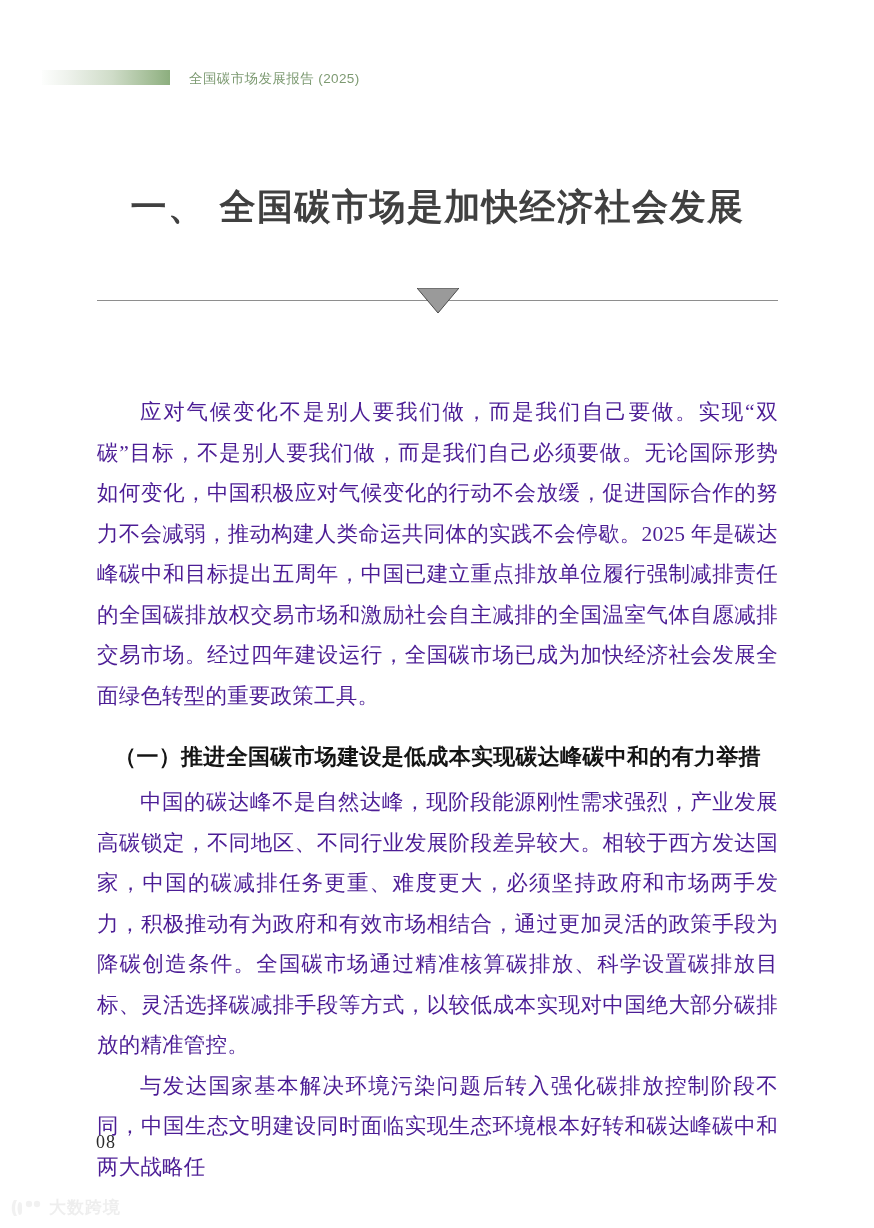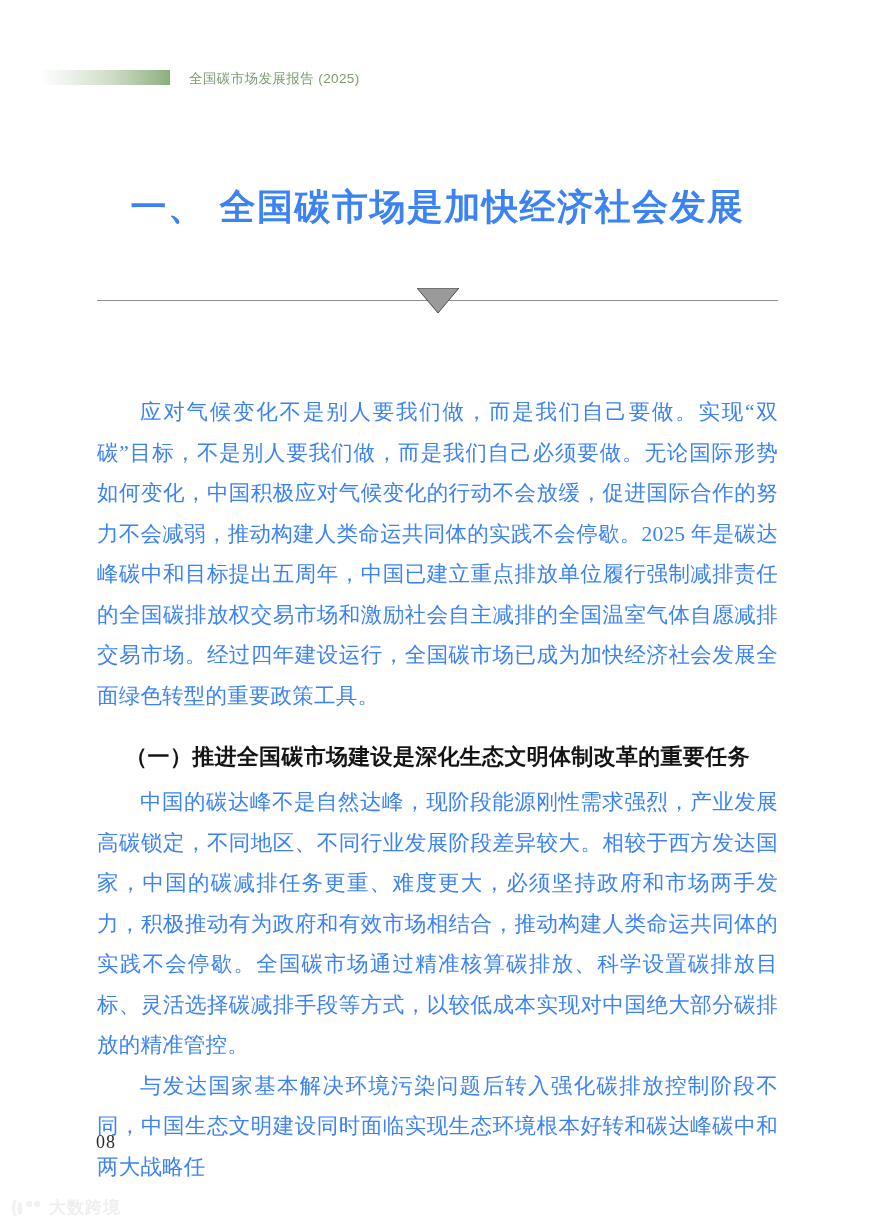--- a/index.html
+++ b/index.html
@@ -47,21 +47,21 @@
     position: absolute;
     left: 97px;
     top: 157px;
     width: 681px;
     text-align: center;
     font-family: "DejaVu Serif", "Liberation Serif", serif;
     font-weight: bold;
     font-size: 36px;
     line-height: 50px;
     letter-spacing: 1px;
-    color: #3b82f6;
+    color: #404040;
   }
   .section-title .tline { display: block; }
   .section-title .tline-1 { letter-spacing: 1.5px; }
 
   
   .divider {
     position: absolute;
     left: 97px;
     top: 300px;
     width: 681px;
@@ -96,21 +96,21 @@
     width: 681px;
   }
   p.para {
     margin: 0;
     font-size: 21.5px;
     line-height: 40.5px;
     text-align: justify;
     text-justify: inter-ideograph;
     text-indent: 2em;
     letter-spacing: 0.2px;
-    color: #3b82f6;
+    color: #4c1d95;
   }
 
   h3.subhead {
     margin: 20px 0 6px 0;
     font-family: "DejaVu Serif", "Liberation Serif", serif;
     font-weight: bold;
     font-size: 22px;
     line-height: 40px;
     text-align: center;
     letter-spacing: 0.3px;
@@ -165,22 +165,22 @@
 
 <div class="divider">
   <div class="divider-triangle"></div>
   <svg class="divider-triangle-outline" viewBox="0 0 42 25">
     <polygon points="0,0 42,0 21,25" fill="none" stroke="#4a4a4a" stroke-width="1"></polygon>
   </svg>
 </div>
 
 <div class="content">
   <p class="para">应对气候变化不是别人要我们做，而是我们自己要做。实现“双碳”目标，不是别人要我们做，而是我们自己必须要做。无论国际形势如何变化，中国积极应对气候变化的行动不会放缓，促进国际合作的努力不会减弱，推动构建人类命运共同体的实践不会停歇。2025 年是碳达峰碳中和目标提出五周年，中国已建立重点排放单位履行强制减排责任的全国碳排放权交易市场和激励社会自主减排的全国温室气体自愿减排交易市场。经过四年建设运行，全国碳市场已成为加快经济社会发展全面绿色转型的重要政策工具。</p>
-  <h3 class="subhead">（一）推进全国碳市场建设是深化生态文明体制改革的重要任务</h3>
-  <p class="para">中国的碳达峰不是自然达峰，现阶段能源刚性需求强烈，产业发展高碳锁定，不同地区、不同行业发展阶段差异较大。相较于西方发达国家，中国的碳减排任务更重、难度更大，必须坚持政府和市场两手发力，积极推动有为政府和有效市场相结合，推动构建人类命运共同体的实践不会停歇。全国碳市场通过精准核算碳排放、科学设置碳排放目标、灵活选择碳减排手段等方式，以较低成本实现对中国绝大部分碳排放的精准管控。</p>
+  <h3 class="subhead">（一）推进全国碳市场建设是低成本实现碳达峰碳中和的有力举措</h3>
+  <p class="para">中国的碳达峰不是自然达峰，现阶段能源刚性需求强烈，产业发展高碳锁定，不同地区、不同行业发展阶段差异较大。相较于西方发达国家，中国的碳减排任务更重、难度更大，必须坚持政府和市场两手发力，积极推动有为政府和有效市场相结合，通过更加灵活的政策手段为降碳创造条件。全国碳市场通过精准核算碳排放、科学设置碳排放目标、灵活选择碳减排手段等方式，以较低成本实现对中国绝大部分碳排放的精准管控。</p>
   <p class="para">与发达国家基本解决环境污染问题后转入强化碳排放控制阶段不同，中国生态文明建设同时面临实现生态环境根本好转和碳达峰碳中和两大战略任</p>
 </div>
 
 <div class="page-number">08</div>
 
 <div class="watermark">
   <svg class="watermark-mark" viewBox="0 0 34 24">
     <path d="M4 4 C1 8, 1 16, 4 20 L7 20 C4.5 16, 4.5 8, 7 4 Z" fill="#d2d2d2"></path>
     <path d="M9 6 C7 9, 7 15, 9 19 C11 19, 12 18, 12 15 L12 9 C12 7, 11 6, 9 6 Z" fill="#d2d2d2"></path>
     <circle cx="19" cy="8" r="3.2" fill="#d2d2d2"></circle>

